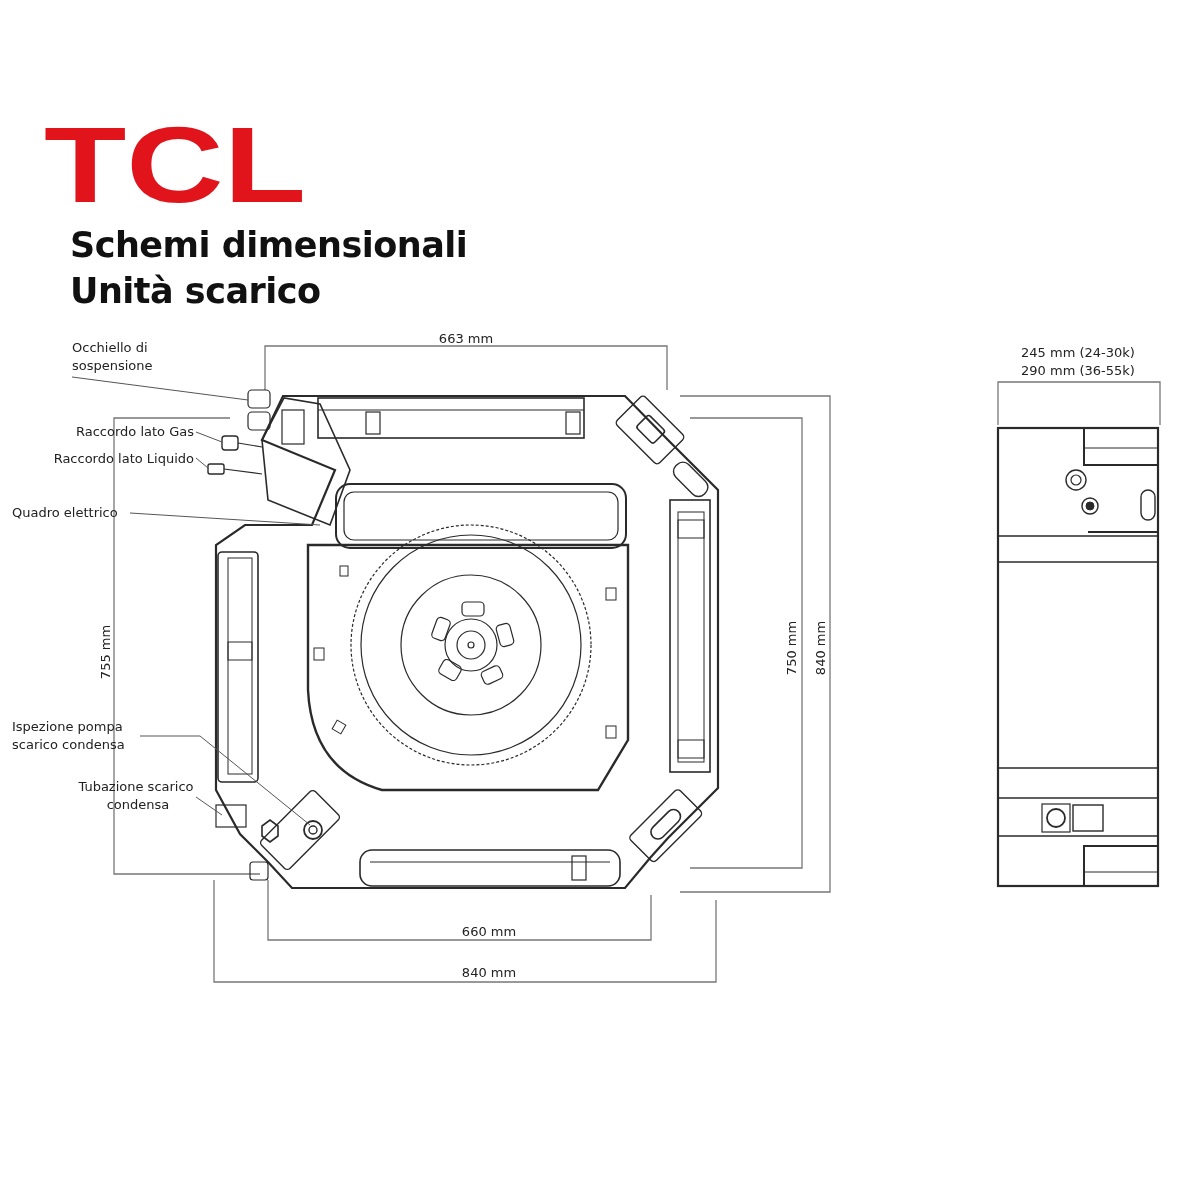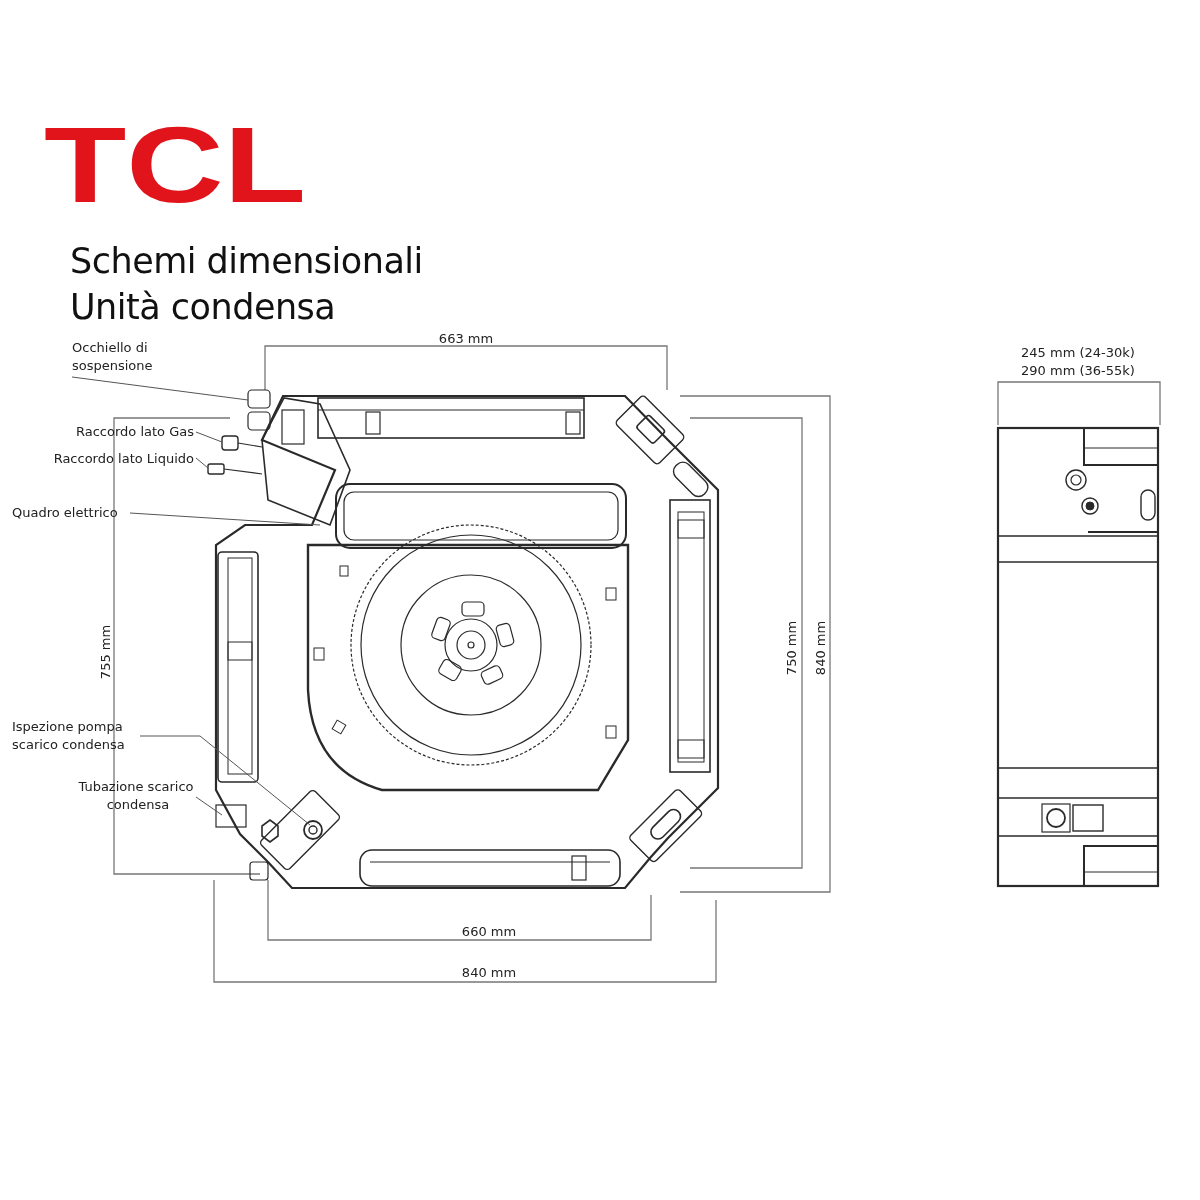--- a/index.html
+++ b/index.html
@@ -1,34 +1,34 @@
 <!DOCTYPE html>
 <html><head>
 <meta charset="utf-8">
 <style>
   html, body { margin:0; padding:0; background:#ffffff; }
   body { width:1200px; height:1200px; position:relative; overflow:hidden; font-family:"DejaVu Sans", sans-serif; }
   .logo { position:absolute; left:44px; top:120px; width:264px; height:86px; }
   .logo text { font-family:"Liberation Sans", sans-serif; font-weight:bold; }
-  .title { position:absolute; left:70px; top:238px; font-family:"DejaVu Sans", sans-serif; font-weight:normal; font-size:35px; line-height:46px; color:#111; letter-spacing:-0.5px; }
+  .title { position:absolute; left:70px; top:222px; font-family:"DejaVu Sans", sans-serif; font-weight:bold; font-size:35px; line-height:46px; color:#111; letter-spacing:-0.5px; }
   .title div { white-space:nowrap; }
   svg.drawing { position:absolute; left:0; top:0; }
   .lbl { font-family:"DejaVu Sans", sans-serif; font-size:13px; fill:#222; }
   .dim { font-family:"DejaVu Sans", sans-serif; font-size:13px; fill:#222; }
 </style>
 </head>
 <body>
 
 <svg class="logo" viewBox="0 0 264 86" width="264" height="86">
   <text x="0" y="82" font-size="108" fill="#e1141b" textLength="262" lengthAdjust="spacingAndGlyphs">TCL</text>
 </svg>
 
 <div class="title">
   <div>Schemi dimensionali</div>
-  <div>Unità condensa</div>
+  <div>Unità scarico</div>
 </div>
 
 <svg class="drawing" width="1200" height="1200" viewBox="0 0 1200 1200">
 
   <g stroke="#777" stroke-width="1.3" fill="none">
 
     <polyline points="265,390 265,346 667,346 667,390"></polyline>
 
     <polyline points="214,880 214,982 716,982 716,900"></polyline>
 

